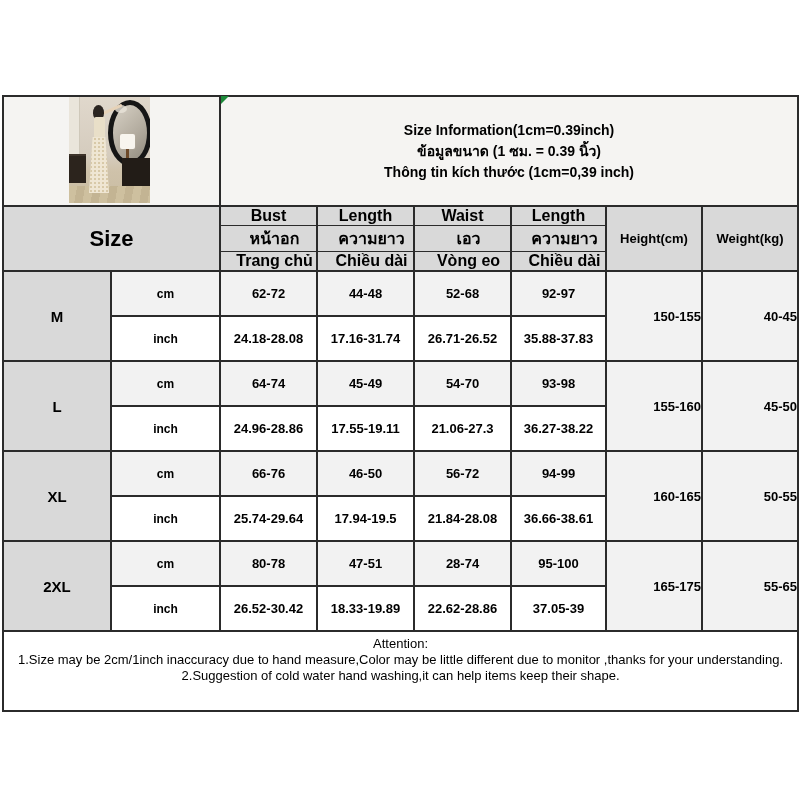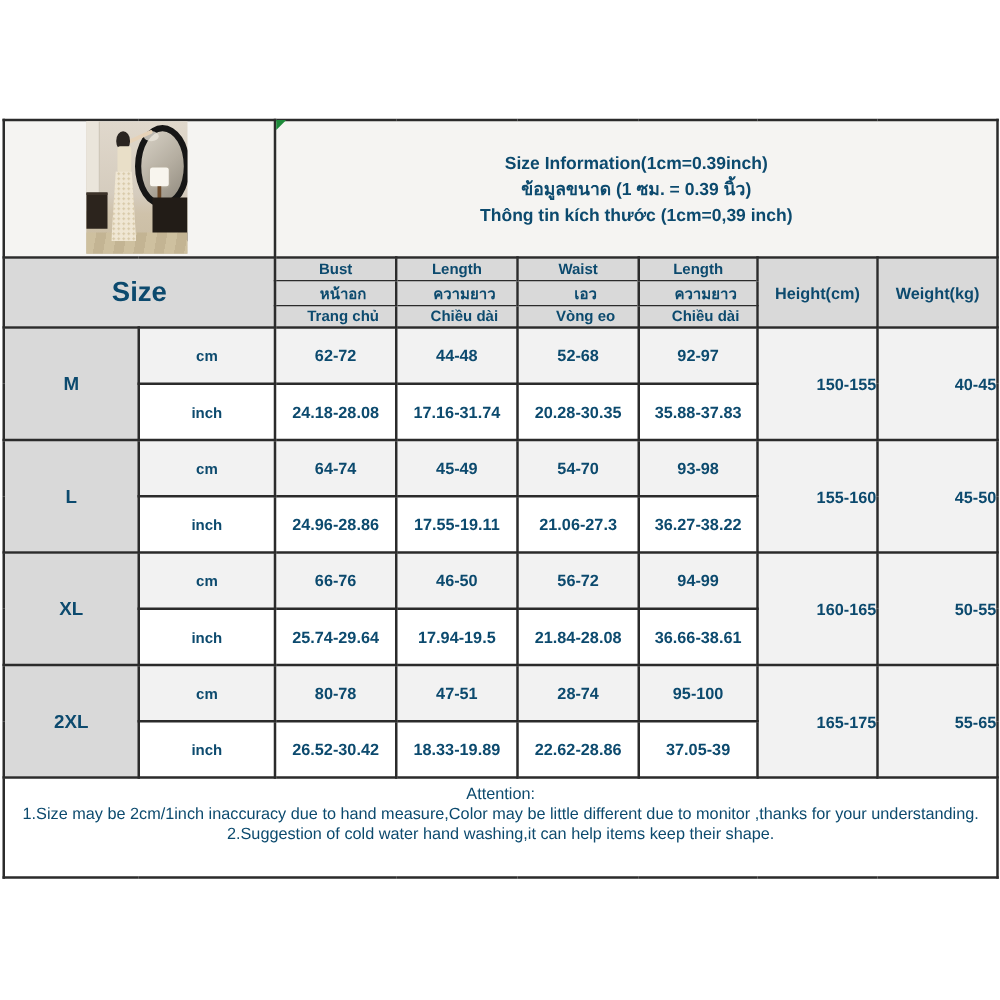--- a/index.html
+++ b/index.html
@@ -1,38 +1,38 @@
 <!DOCTYPE html>
 <html><head>
 <meta charset="utf-8">
 <style>
   html,body{margin:0;padding:0;background:#ffffff;}
   .canvas{
     position:relative;width:800px;height:800px;background:#ffffff;
-    font-family:"Liberation Sans","DejaVu Sans",sans-serif;color:#0c4a6e;overflow:hidden;
+    font-family:"Liberation Sans","DejaVu Sans",sans-serif;color:#000000;overflow:hidden;
   }
   table.size-table{
     position:absolute;left:2px;top:95px;width:795px;
     border-collapse:collapse;table-layout:fixed;
   }
   .size-table td{
     border:2px solid #2b2b2b;
     text-align:center;vertical-align:middle;
     font-weight:bold;font-size:13px;padding:0;
     overflow:hidden;white-space:nowrap;
   }
   
   tr.r-photo{height:110px;}
   td.cell-photo{background:#f5f4f2;}
   td.cell-title{background:#f5f4f2;}
   .title-stack{display:flex;flex-direction:column;justify-content:center;gap:3px;height:100%;}
   .title-line{font-size:14px;font-weight:bold;line-height:18px;}
   
   tr.r-hdr{height:18px;}
-  td.hdr{background:#d9d9d9;font-size:12px;}
+  td.hdr{background:#d9d9d9;font-size:16px;}
   tr.r-hdr-mid td.hdr-sub, tr.r-hdr-bot td.hdr-sub{border-top-width:1px;padding-left:12px;}
   tr.r-hdr-top td.hdr-sub, tr.r-hdr-mid td.hdr-sub{border-bottom-width:1px;}
   td.cell-size-hdr{background:#d9d9d9;font-size:22px;font-weight:bold;}
   td.cell-hw-hdr{background:#d9d9d9;font-size:13px;}
   
   tr.r-data{height:45px;}
   td.cell-sizelabel{background:#d9d9d9;font-size:15px;}
   td.cell-unit{font-size:12px;}
   td.row-cm{background:#f2f2f2;}
   td.row-inch{background:#ffffff;}
@@ -130,21 +130,21 @@
       <td class="row-cm">44-48</td>
       <td class="row-cm">52-68</td>
       <td class="row-cm">92-97</td>
       <td class="cell-hw" rowspan="2">150-155</td>
       <td class="cell-hw" rowspan="2">40-45</td>
     </tr>
     <tr class="r-data">
       <td class="cell-unit row-inch">inch</td>
       <td class="row-inch">24.18-28.08</td>
       <td class="row-inch">17.16-31.74</td>
-      <td class="row-inch">20.28-30.35</td>
+      <td class="row-inch">26.71-26.52</td>
       <td class="row-inch">35.88-37.83</td>
     </tr>
 
     <tr class="r-data">
       <td class="cell-sizelabel" rowspan="2">L</td>
       <td class="cell-unit row-cm">cm</td>
       <td class="row-cm">64-74</td>
       <td class="row-cm">45-49</td>
       <td class="row-cm">54-70</td>
       <td class="row-cm">93-98</td>

